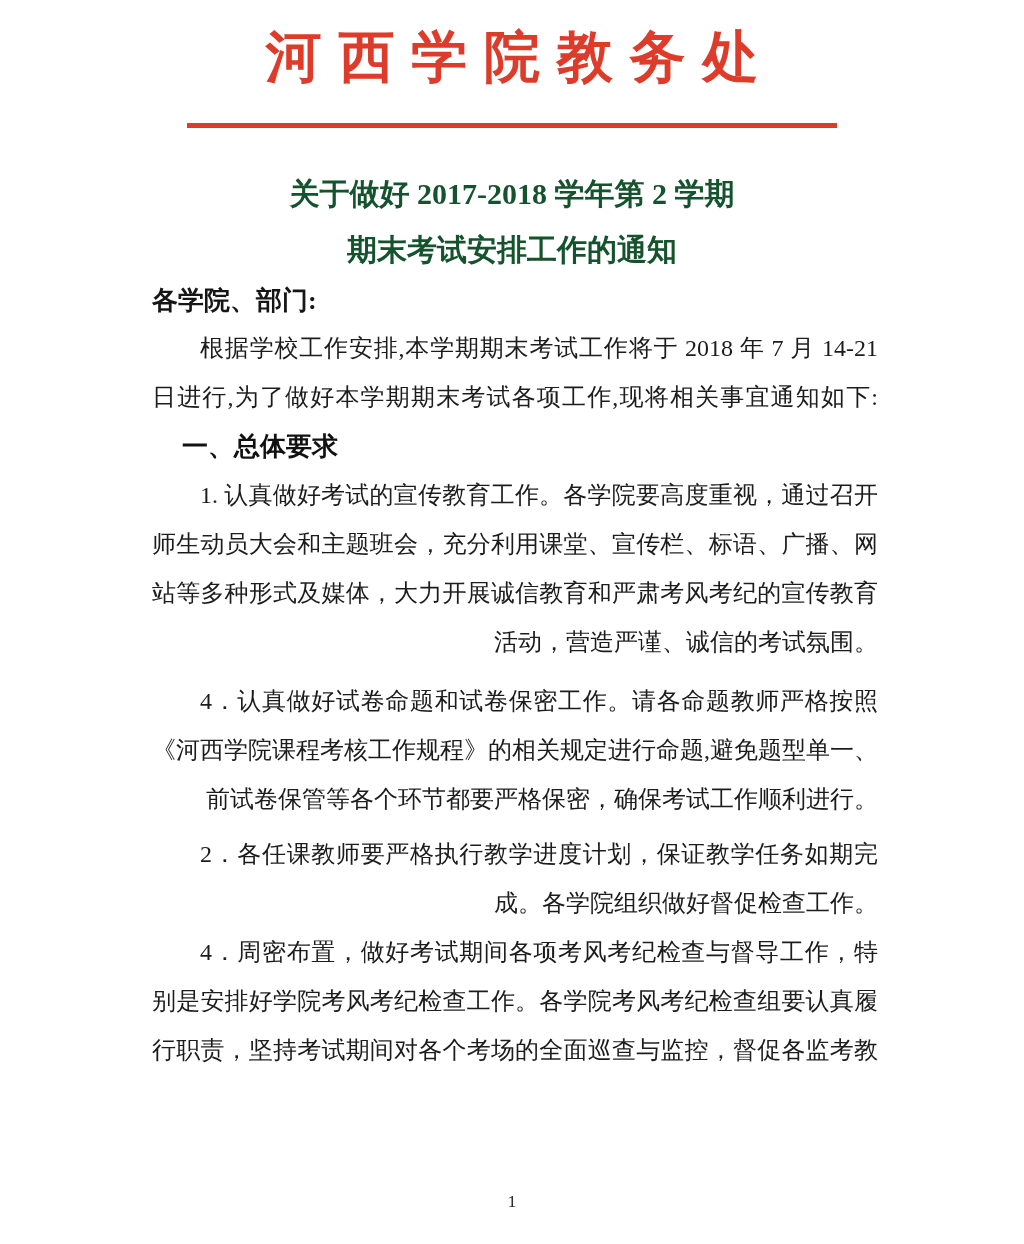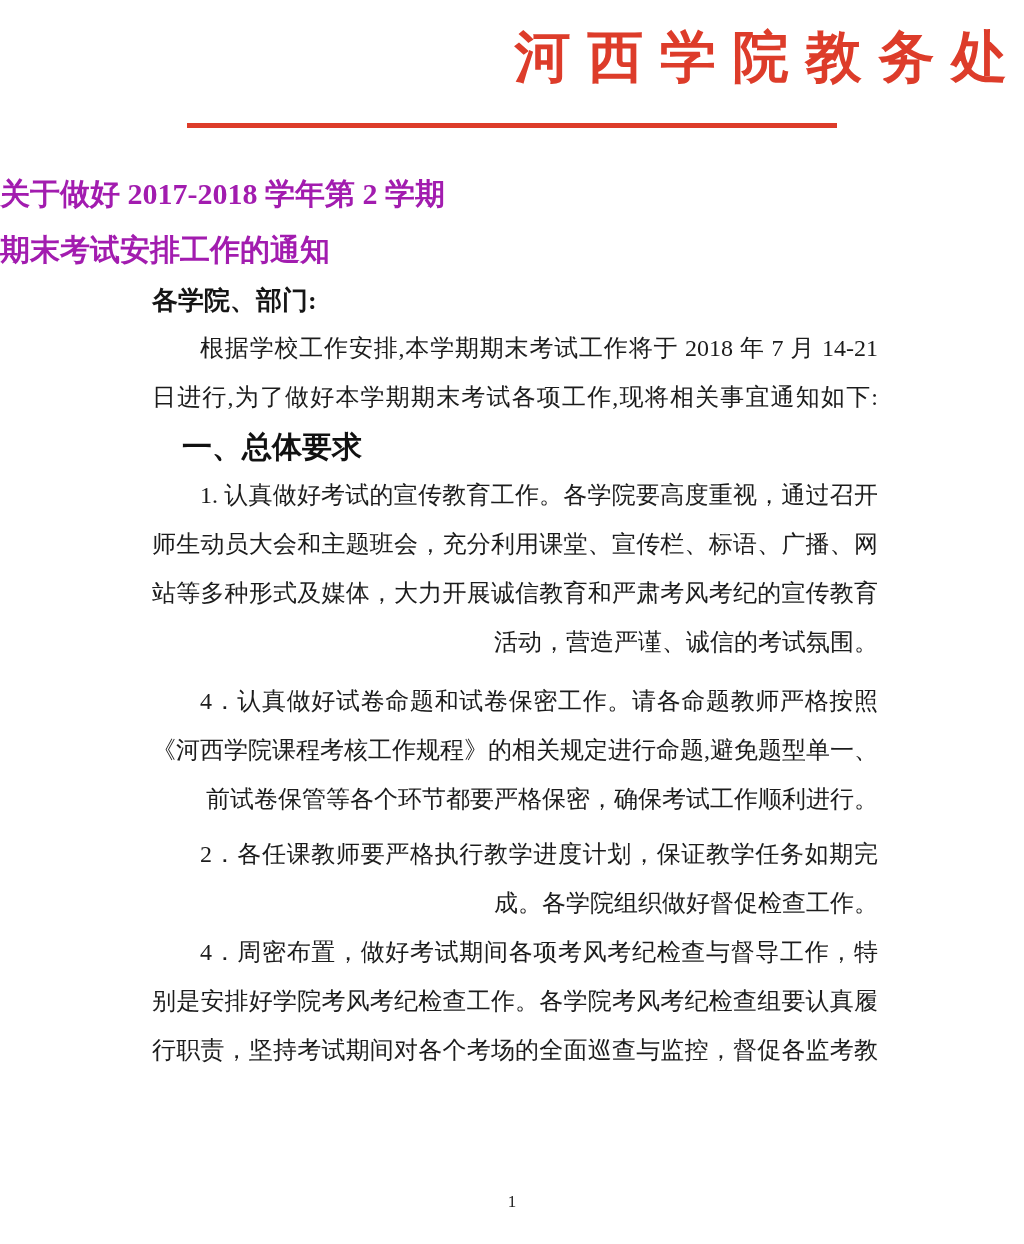--- a/index.html
+++ b/index.html
@@ -35,24 +35,25 @@
     left: 187px;
     width: 650px;
     height: 5px;
     background: #dd3c2a;
   }
   .doc-title {
     position: absolute;
     top: 166px;
     left: 0;
     right: 0;
+    text-align: center;
     font-size: 30px;
     font-weight: bold;
     line-height: 56px;
-    color: #a21caf;
+    color: #14532d;
   }
   .salutation {
     position: absolute;
     top: 283px;
     left: 152px;
     font-size: 26px;
     font-weight: bold;
     color: #161616;
   }
   .body-text {
@@ -65,21 +66,21 @@
     color: #1c1c1c;
   }
   .ln { min-height: 49px; text-align: right; }
   .ind { text-indent: 2em; }
   .fw {
     text-align: justify;
     text-align-last: justify;
   }
   .section-heading {
     font-weight: bold;
-    font-size: 30px;
+    font-size: 26px;
     margin-left: 30px;
     min-height: 49px;
     color: #111111;
   }
   .para-2 { margin-top: 10px; }
   .para-3 { margin-top: 6px; }
   .page-number {
     position: absolute;
     top: 1192px;
     left: 0;
@@ -87,21 +88,21 @@
     text-align: center;
     font-size: 17px;
     color: #222222;
   }
 </style>
 </head>
 <body>
 
 <div class="page">
 
-  <div class="org-name" style="color: rgb(221, 60, 42); text-align: right;">河西学院教务处</div>
+  <div class="org-name" style="color: rgb(221, 60, 42);">河西学院教务处</div>
 
   <div class="red-line" style="background: rgb(221, 60, 42);"></div>
 
   <div class="doc-title">
     <div>关于做好 2017-2018 学年第 2 学期</div>
     <div>期末考试安排工作的通知</div>
   </div>
 
   <div class="salutation">各学院、部门:</div>
 

